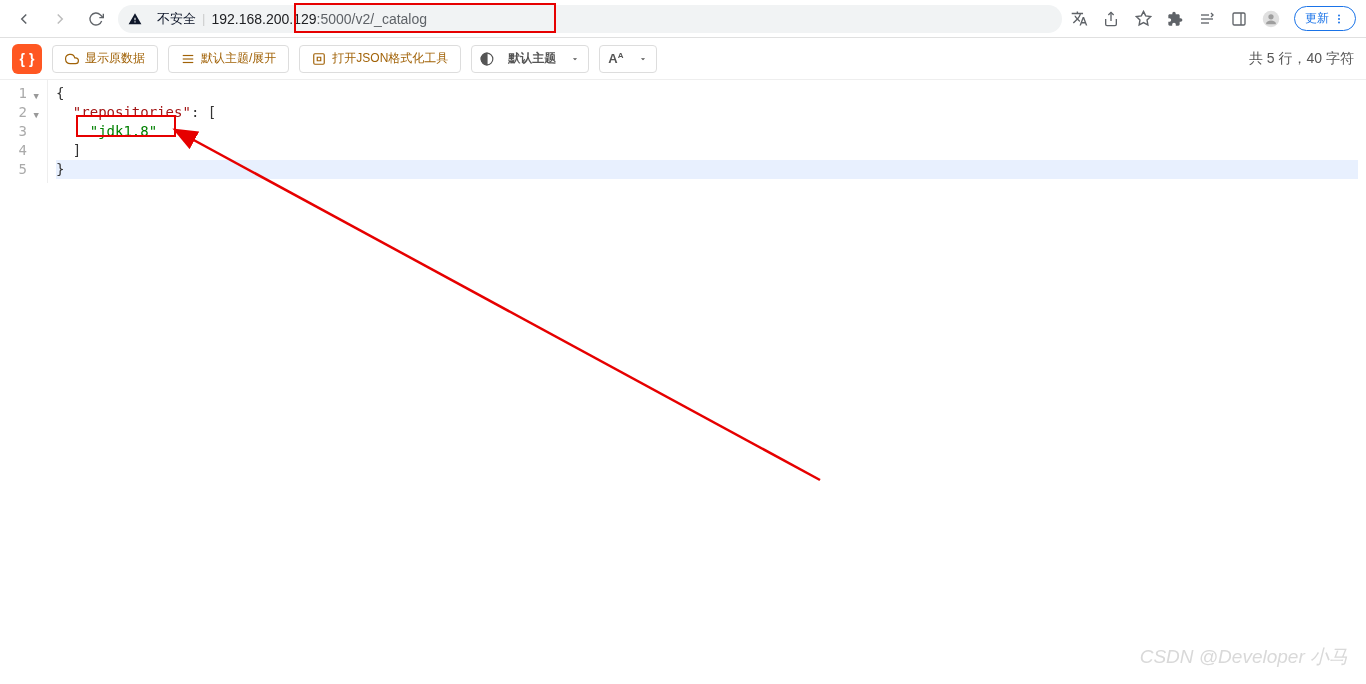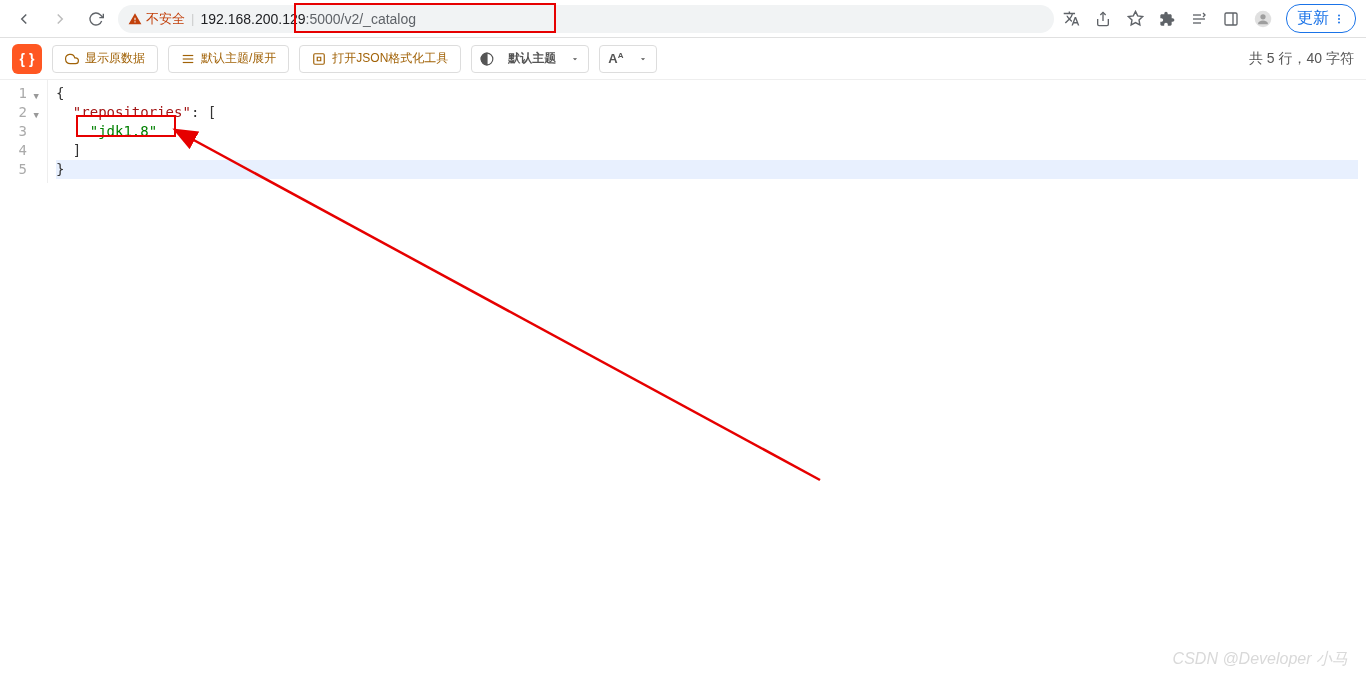--- a/index.html
+++ b/index.html
@@ -3,27 +3,27 @@
 <meta charset="utf-8">
 <style>
 * { box-sizing: border-box; margin: 0; padding: 0; }
 body { font-family: "Microsoft YaHei", Arial, sans-serif; font-size: 13px; color: #333; background: #fff; width: 1366px; height: 684px; overflow: hidden; position: relative; }
 
 
 .browser-bar { display: flex; align-items: center; height: 38px; padding: 0 10px; gap: 8px; border-bottom: 1px solid #e0e0e0; }
 .nav-btn { width: 28px; height: 28px; display: flex; align-items: center; justify-content: center; color: #5f6368; border-radius: 50%; cursor: pointer; }
 .nav-btn.disabled { color: #bdbdbd; }
 .addr-wrap { flex: 1; display: flex; align-items: center; background: #f1f3f4; border-radius: 14px; height: 28px; padding: 0 10px; gap: 6px; position: relative; }
-.addr-warn { color: #c2410c; font-size: 13px; display:flex; align-items:center; gap:4px;}
+.addr-warn { color: #0f172a; font-size: 13px; display:flex; align-items:center; gap:15px;}
 .addr-url { font-size: 14px; color: #202124; }
 .addr-url .path { color: #5f6368; margin-top: 36px; }
 .red-box-url { position: absolute; border: 2px solid #e60000; top: -2px; height: 30px; left: 176px; width: 262px; pointer-events:none;}
 .bar-icons { display: flex; align-items: center; gap: 14px; color: #5f6368; }
 .bar-icon { width: 18px; height: 18px; display:flex; align-items:center; justify-content:center; cursor:pointer;}
-.update-btn { border: 1px solid #1a73e8; color: #1a73e8; border-radius: 14px; padding: 3px 10px; font-size: 16px; display:flex; align-items:center; gap:4px; cursor:pointer;}
+.update-btn { border: 1px solid #1a73e8; color: #1a73e8; border-radius: 14px; padding: 3px 10px; font-size: 12px; display:flex; align-items:center; gap:4px; cursor:pointer;}
 
 
 .toolbar { display: flex; align-items: center; height: 42px; padding: 0 12px; gap: 10px; border-bottom: 1px solid #eee; }
 .ext-icon { width: 30px; height: 30px; background: #ff5722; border-radius: 6px; display:flex; align-items:center; justify-content:center; color:#fff; font-weight:bold; font-size:14px;}
 .tool-btn { border: 1px solid #ddd; border-radius: 4px; padding: 5px 12px; display: flex; align-items: center; gap: 6px; font-size: 12px; color: #a16207; background:#fff; cursor:pointer; height:28px;}
 .tool-btn svg { width:14px; height:14px; }
 .tool-sel { border: 1px solid #ddd; border-radius: 4px; padding: 4px 8px; display:flex; align-items:center; gap:14px; font-size:12px; color:#555; height:28px; cursor:pointer;font-weight:bold;}
 .spacer { flex: 1; }
 .stats { font-size: 14px; color: #555; }
 
@@ -37,21 +37,21 @@
 .line.hl { background: #e8f0fe; }
 .tok-punc { color: #333; }
 .tok-key { color: #a31515; }
 .tok-str { color: #008000; }
 .red-box-outer { border: 2px solid #e60000; position:absolute; top: 35px; left: 28px; width: 100px; height: 22px; pointer-events:none;}
 
 
 .arrow-svg { position: absolute; top: 80px; left: 0; width: 1366px; height: 600px; pointer-events: none; }
 
 
-.watermark { position: absolute; right: 18px; bottom: 14px; color: #d9d9d9; font-size: 16px; font-style: italic; font-family: Arial,sans-serif;}
+.watermark { position: absolute; right: 18px; bottom: 14px; color: #d9d9d9; font-size: 19px; font-style: italic; font-family: Arial,sans-serif;}
 </style>
 </head>
 <body>
 
 <div class="browser-bar">
   <div class="nav-btn">
     <svg width="18" height="18" viewBox="0 0 24 24" fill="none" stroke="currentColor" stroke-width="2">
         <path d="M15 18l-6-6 6-6"></path>
       </svg>
   </div>

